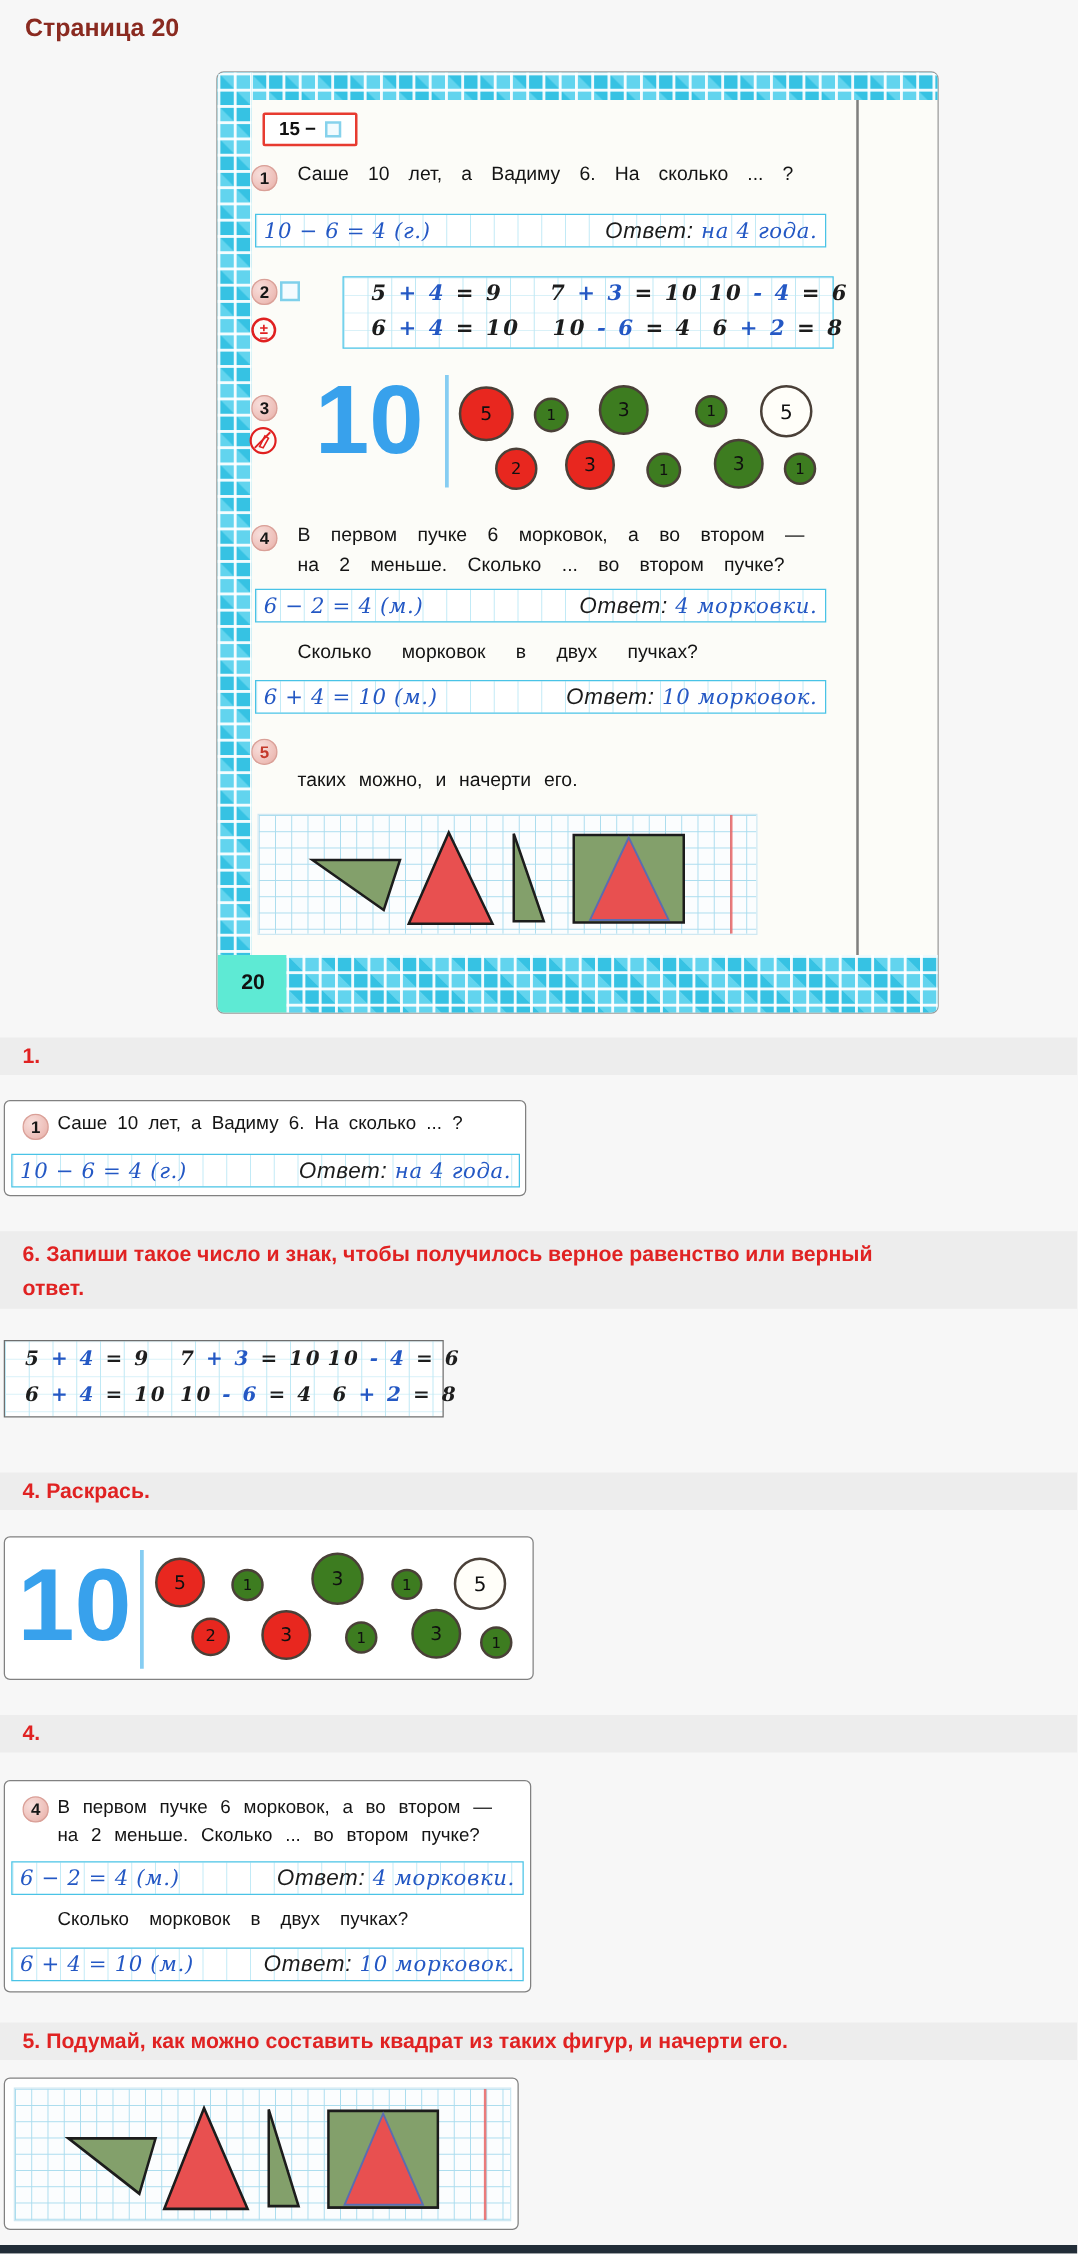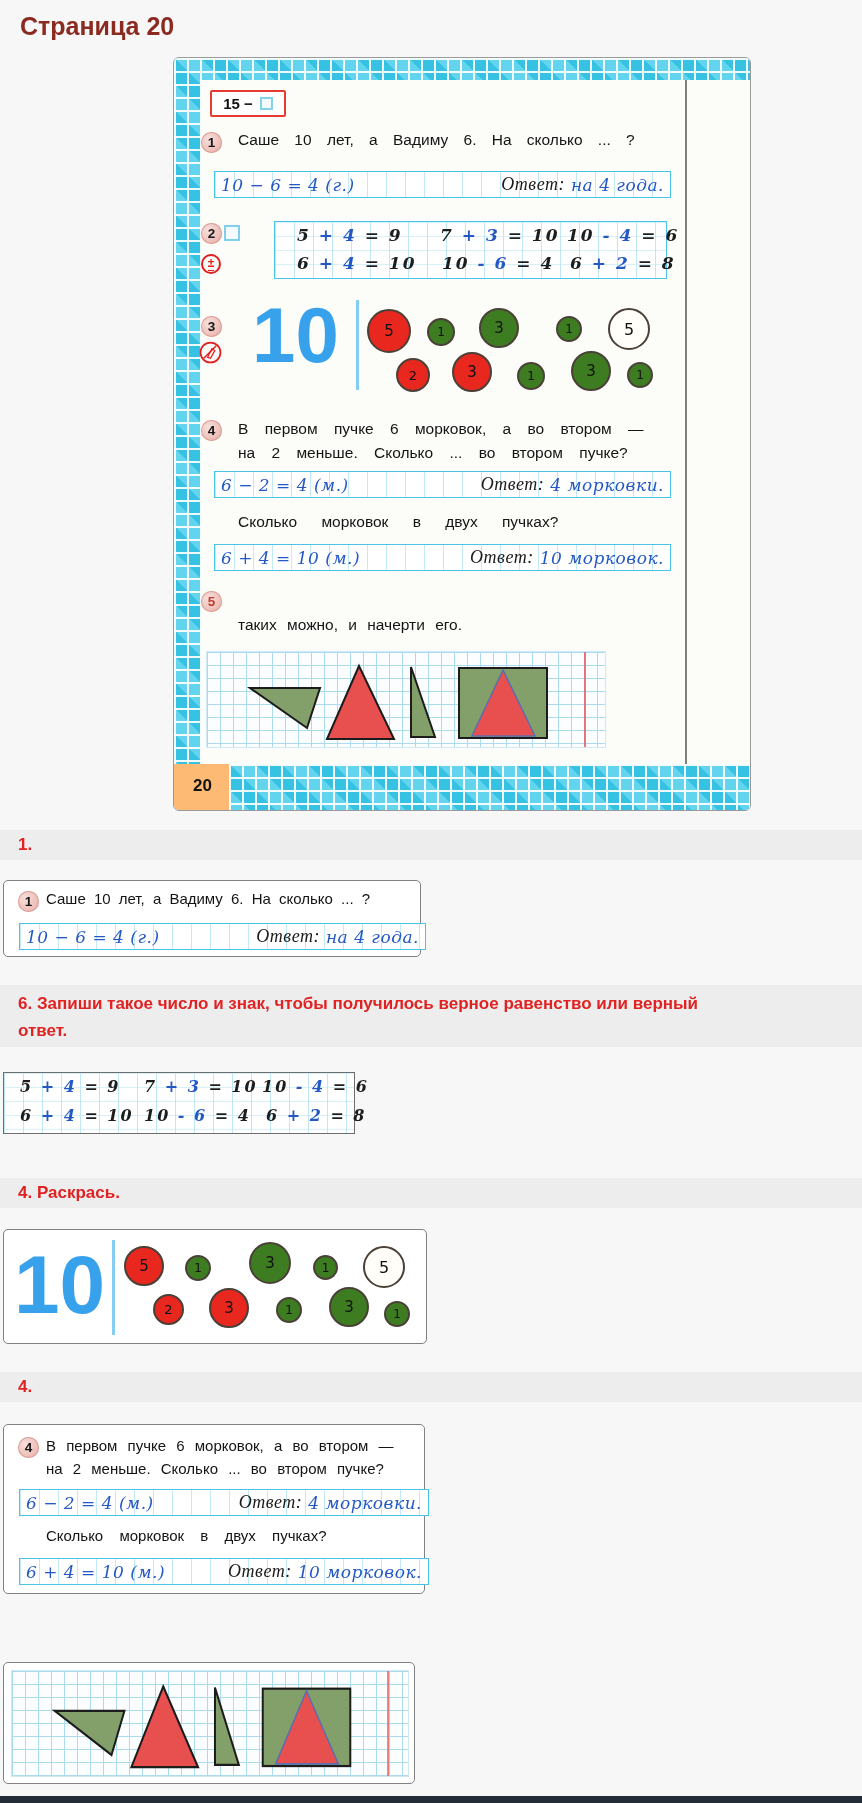--- a/index.html
+++ b/index.html
@@ -1,31 +1,31 @@
 <!DOCTYPE html>
 <html><head>
 <meta charset="utf-8">
 <style>
   * { margin:0; padding:0; box-sizing:border-box; }
   body { background:#f7f7f7; font-family:"Liberation Sans", sans-serif; }
   .screen { position:relative; width:862px; height:1803px; background:#f7f7f7; overflow:hidden; }
   .abs { position:absolute; }
 
-  .page-title { position:absolute; left:20px; top:12px; font-size:25px; font-weight:bold; color:#8a2a20; }
+  .page-title { position:absolute; left:20px; top:12px; font-size:20px; font-weight:bold; color:#8a2a20; }
 
   
   .workbook { position:absolute; left:173px; top:57px; width:578px; height:754px;
               background:#fcfcf8; border:1px solid #9a9a9a; border-radius:6px; overflow:hidden; }
   .checker { position:absolute; background-color:#3fcbea;
     background-image:
       linear-gradient(rgba(255,255,255,.92) 0 2px, transparent 2px),
       linear-gradient(90deg, rgba(255,255,255,.92) 0 2px, transparent 2px),
       linear-gradient(45deg, rgba(255,255,255,.18) 0 25%, rgba(0,140,185,.14) 25% 50%, rgba(255,255,255,.18) 50% 75%, rgba(0,140,185,.14) 75%);
     background-size:13px 13px,13px 13px,52px 52px; }
-  .corner-bl { position:absolute; background:#fdba74; }
+  .corner-bl { position:absolute; background:#5eead4; }
   .pg-num { position:absolute; font-size:17px; font-weight:bold; color:#111; }
   .edge-line { position:absolute; width:2px; background:#3c3c3c; opacity:.65; }
 
   .box10 { position:absolute; display:flex; align-items:center; justify-content:center; gap:7px;
            border:2.5px solid #e73b30; border-radius:2px; background:#fff; }
   .box10 .lbl { font-size:15px; font-weight:bold; color:#111; }
   .sq-small { width:13px; height:13px; border:2px solid #86d2ec; background:#f2fbfe; display:inline-block; }
 
   .badge { position:absolute; width:21px; height:21px; border-radius:50%;
            background:radial-gradient(circle at 35% 35%, #f8dfdc, #eec0ba 60%, #e2a49c);
@@ -33,24 +33,24 @@
            display:flex; align-items:center; justify-content:center;
            font-size:13.5px; font-weight:bold; color:#161616; }
   .badge.badge-red { color:#c4392b; }
 
   .ptext { position:absolute; font-size:15.5px; color:#141414; white-space:nowrap; }
   .lh24 { line-height:24px; }
 
   .hwline { position:absolute; height:27px; border:1.5px solid #49c3e6; background-color:#fff;
             background-image:linear-gradient(90deg,#c2eaf6 0 1px, transparent 1px);
             background-size:19px 100%;
-            display:flex; justify-content:space-between; align-items:center; padding:0 6px;margin-left:10px; }
+            display:flex; justify-content:space-between; align-items:center; padding:0 6px; }
   .hw { font-family:"DejaVu Serif", serif; font-style:italic; font-size:17px; color:#2458c4;
         letter-spacing:.5px; white-space:nowrap; }
-  .cursive { font-family:Liberation Serif, serif; font-style:italic; font-size:18px; color:#1b1b1b;
+  .cursive { font-family:Liberation Sans, sans-serif; font-style:italic; font-size:18px; color:#1b1b1b;
              margin-right:6px; letter-spacing:.5px; white-space:nowrap; }
   .ansgrp { display:flex; align-items:center; }
 
   .eqgrid { position:absolute; border:1.5px solid #49c3e6; background-color:#fff;
             background-image:
               linear-gradient(90deg,#bfe8f4 0 1px, transparent 1px),
               linear-gradient(#d8f1f8 0 1px, transparent 1px);
             background-size:19px 14px, 19px 14px; }
   .eqrow { position:absolute; left:0; right:0; height:26px;font-weight:bold; }
   .eq { position:absolute; white-space:nowrap; font-family:"DejaVu Serif", serif; font-style:italic;
@@ -257,20 +257,23 @@
     <div class="ptext" style="left:42px;top:102px;font-size:15px;word-spacing:12px">Сколько морковок в двух пучках?</div>
     <div class="hwline" style="left:5px;top:133px;width:410px">
       <span class="hw">6 + 4 = 10 (м.)</span>
       <span class="ansgrp">
         <span class="cursive">Ответ:</span>
         <span class="hw">10 морковок.</span>
       </span>
     </div>
   </div>
 
+  <div class="band" style="top:1618px">
+    <div class="htext">5. Подумай, как можно составить квадрат из таких фигур, и начерти его.</div>
+  </div>
   <div class="xbox" style="left:3px;top:1662px;width:412px;height:122px">
     <div class="sqgrid" style="left:7px;top:7px;width:398px;height:107px">
       <svg width="396" height="105" viewBox="0 0 398 95" preserveAspectRatio="none">
         <line class="mline" x1="378" y1="0" x2="378" y2="95"></line>
         <polygon class="shp-green" points="43,36 113,36 100,76"></polygon>
         <polygon class="shp-red" points="152,14 120,87 187,87"></polygon>
         <polygon class="shp-green" points="204,15 204,85 228,85"></polygon>
         <rect class="shp-green" x="252" y="16" width="88" height="70"></rect>
         <polygon class="shp-red inner" points="296,18 265,84 328,84"></polygon>
       </svg>

